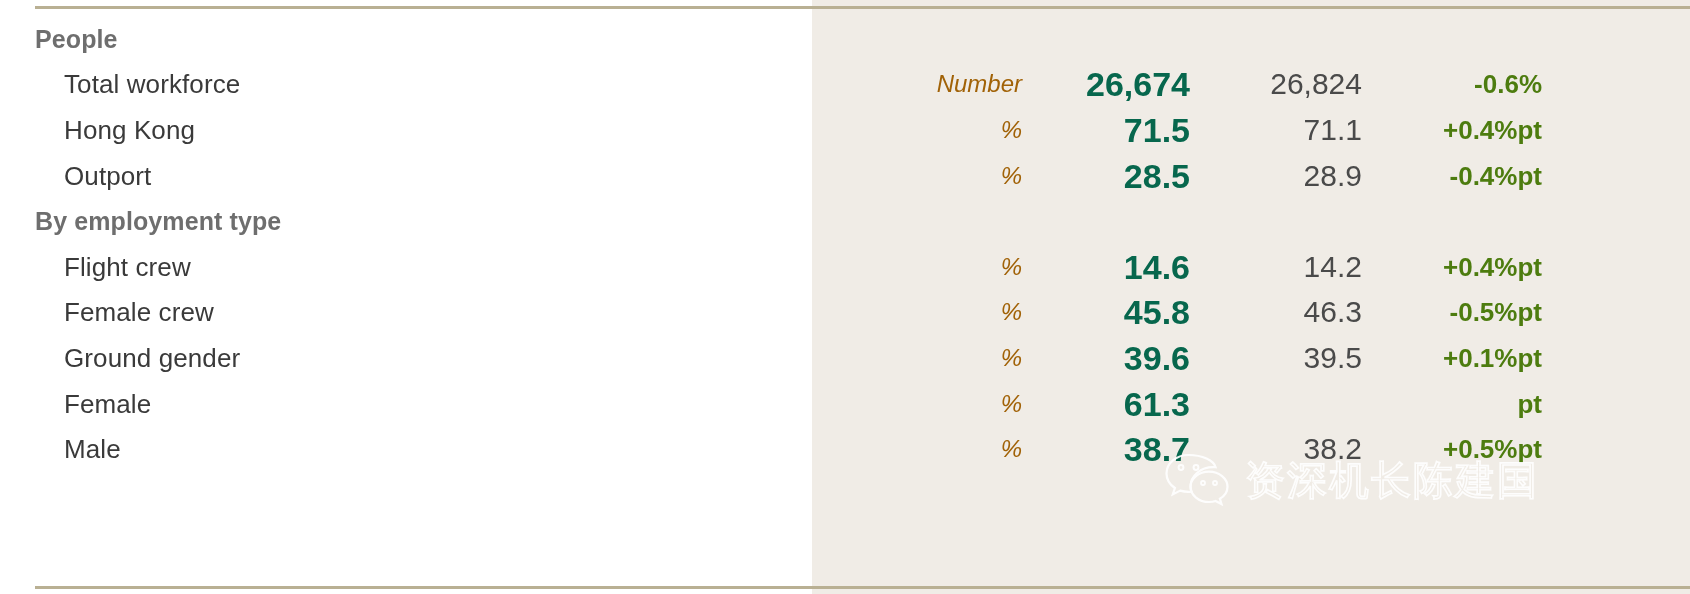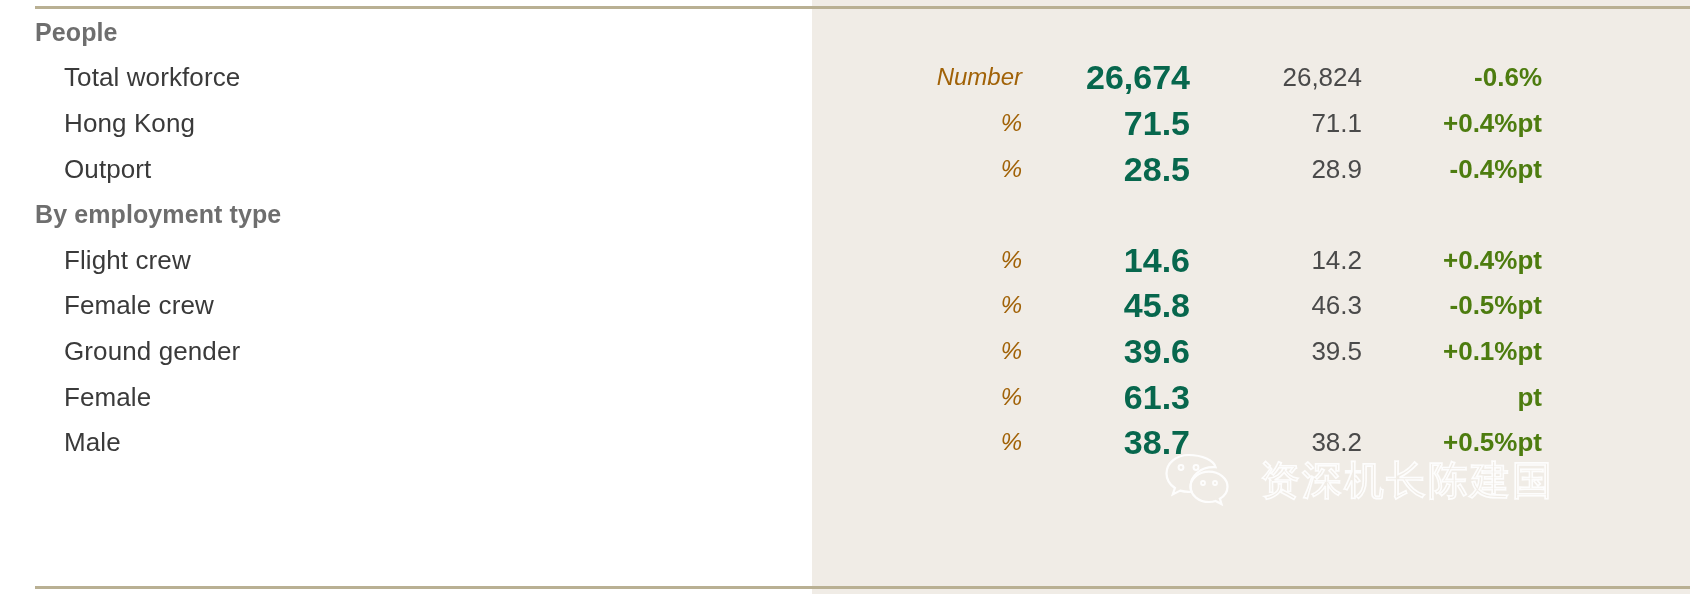--- a/index.html
+++ b/index.html
@@ -43,21 +43,21 @@
     top: 586px;
     width: 1655px;
     height: 3px;
     background: #b9b093;
   }
 
   
   #table {
     position: absolute;
     left: 0;
-    top: 9px;
+    top: 16px;
     width: 1690px;
   }
   .row {
     position: relative;
     height: 45.6px;
     width: 1690px;
   }
 
   .label {
     position: absolute;
@@ -96,39 +96,39 @@
   .cur {
     right: 500px;
     font-weight: bold;
     color: #07674d;
     font-size: 34px;
   }
   .prev {
     right: 328px;
     color: #4a4a4a;
     font-weight: 400;
-    font-size: 26px;
+    font-size: 30px;
   }
   .delta {
     right: 148px;
     font-weight: bold;
     color: #4d7c0f;
     font-size: 26px;
   }
 
   
   #watermark {
     position: absolute;
     left: 1165px;
     top: 450px;
     width: 400px;
     height: 60px;
     display: flex;
     align-items: center;
-    gap: 31px;
+    gap: 16px;
     pointer-events: none;
     opacity: 0.92;
   }
   #wm-logo { width: 64px; height: 54px; flex: 0 0 auto; }
   #wm-text {
     font-size: 40px;
     letter-spacing: 2px;
     color: transparent;
     -webkit-text-stroke: 1.6px #ffffff;
     font-family: "DejaVu Sans", sans-serif;

